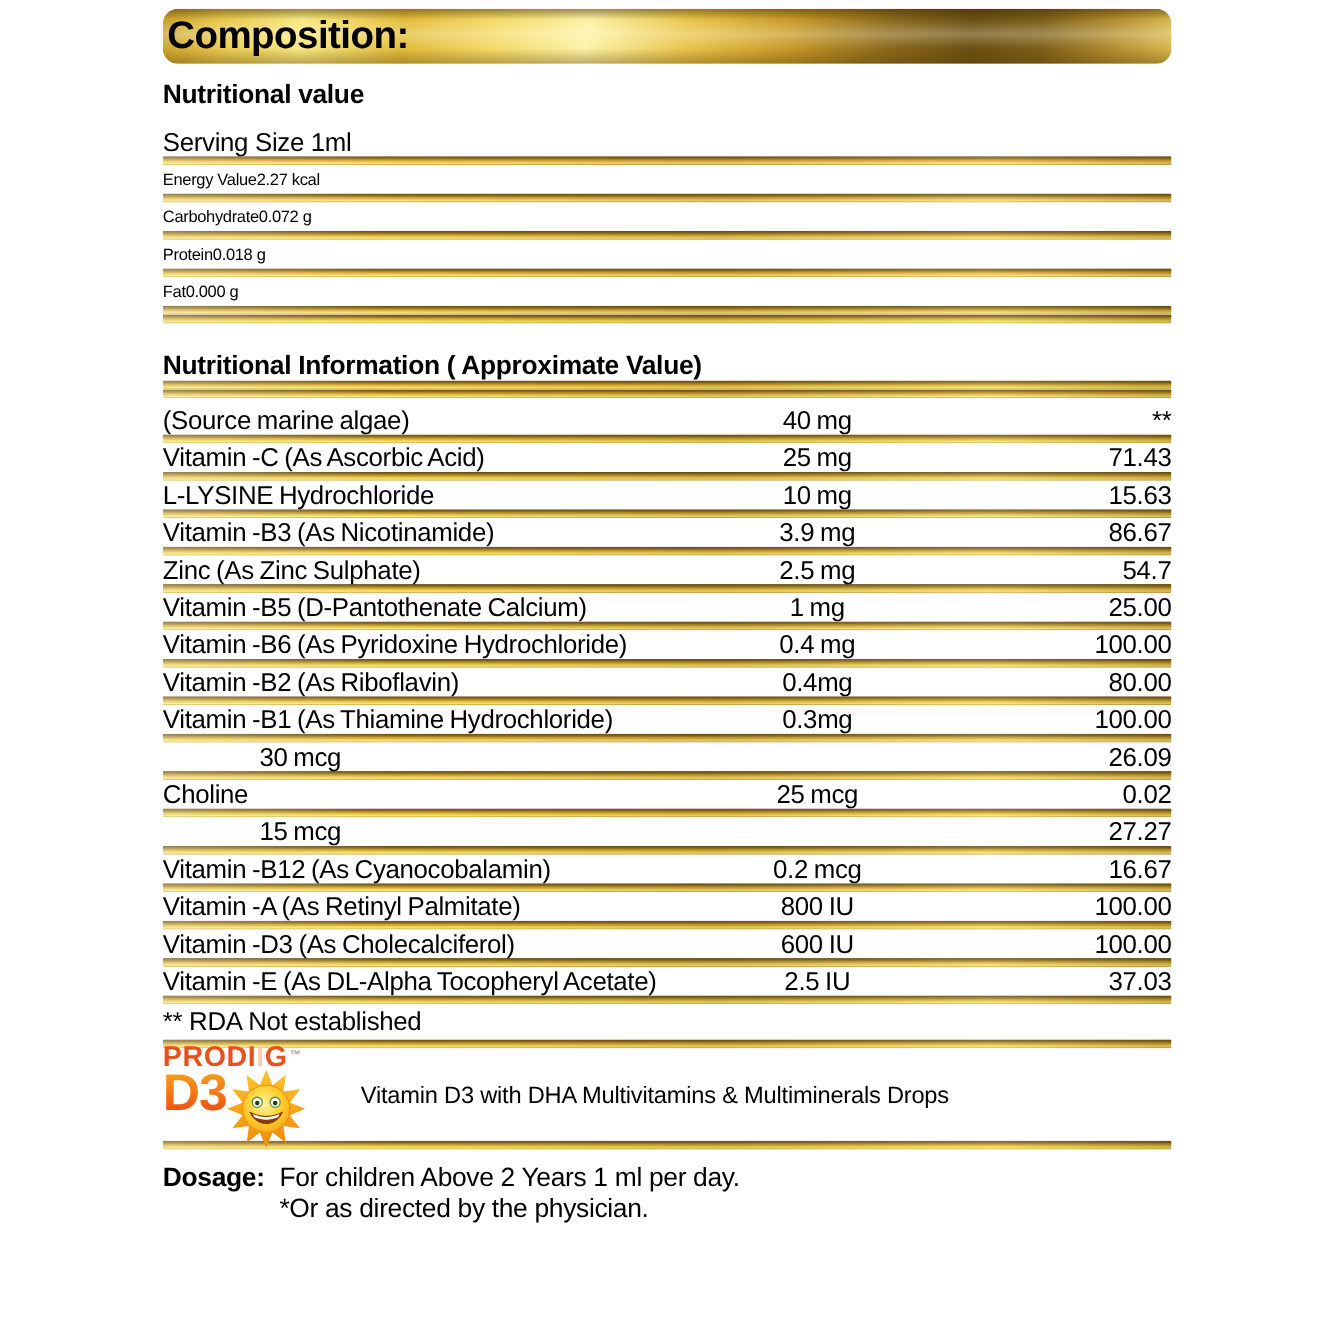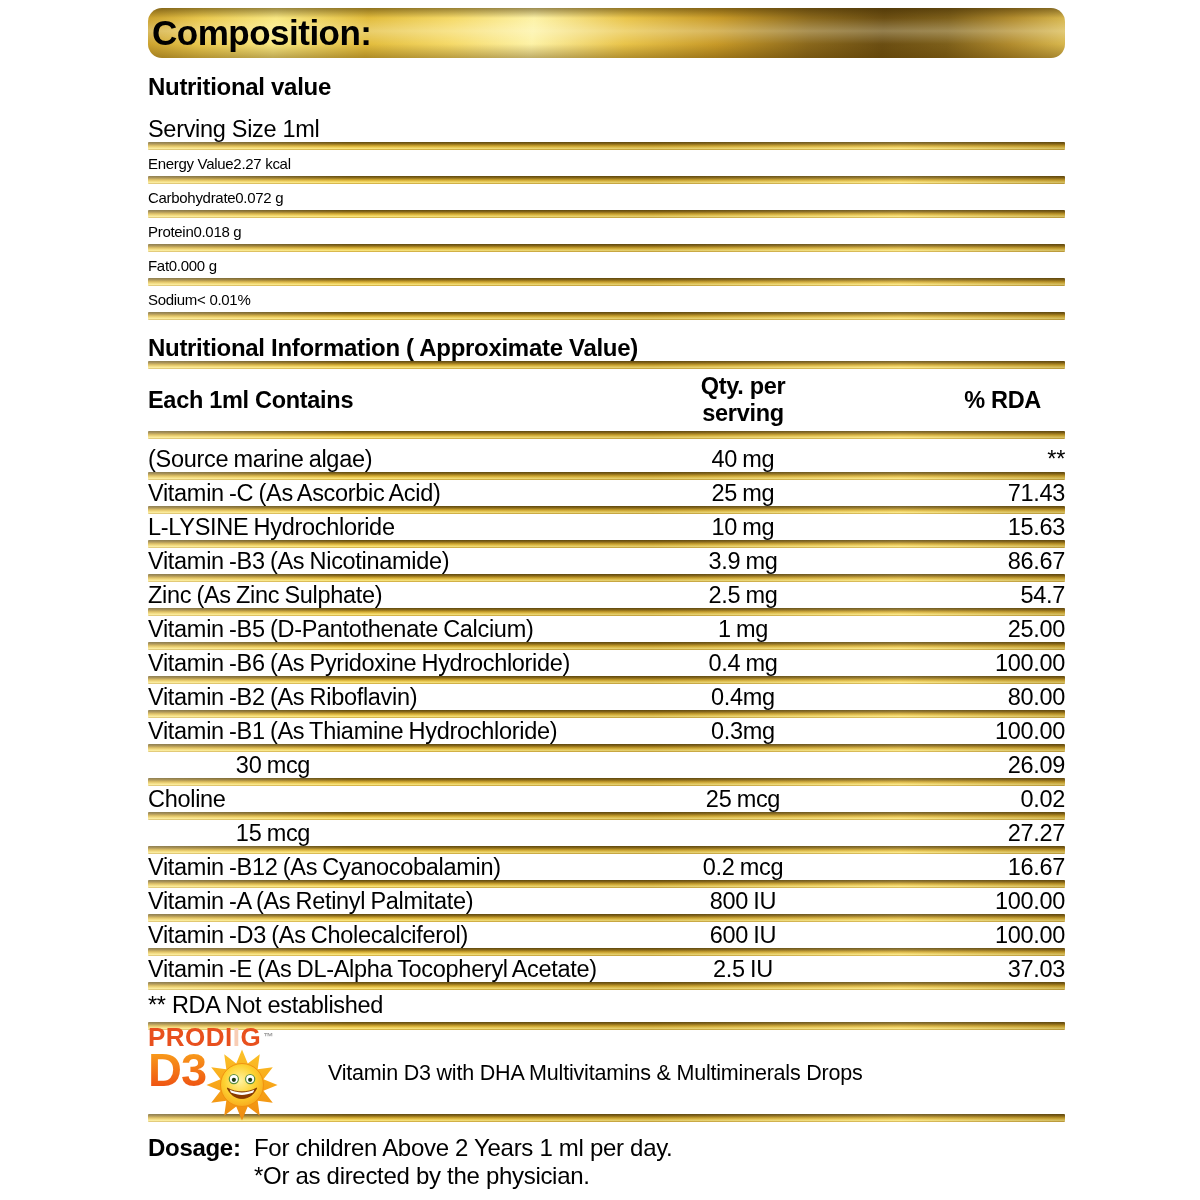--- a/index.html
+++ b/index.html
@@ -23,21 +23,21 @@
       linear-gradient(180deg, #5e4a10 0%, #8a6a1a 22%, #caa22c 45%, #eecb52 65%, #f8e57e 82%, #c79e30 100%);
   }
 
   
   .section-title{font-size:24px;font-weight:bold;letter-spacing:-0.3px;margin:16px 0 0 0;line-height:26px;}
   .serving{font-size:23.5px;margin-top:16px;height:26px;line-height:27px;letter-spacing:-0.3px;}
   .nv-row{display:flex;justify-content:flex-start;height:26px;line-height:27px;font-size:15px;letter-spacing:-0.3px;}
   .nv-value{padding-right:14px;}
 
   
-  .ni-title{margin-top:15px;}
+  .ni-title{margin-top:26px;}
   .ni-colhead{display:flex;align-items:center;padding:4px 0 4px 0;min-height:54px;font-weight:bold;font-size:23.5px;letter-spacing:-0.3px;}
   .ni-colhead .c1{width:470px;}
   .ni-colhead .c2{width:250px;text-align:center;}
   .ni-colhead .c2 span{display:inline-block;width:104px;line-height:27px;text-align:center;}
   .ni-colhead .c3{flex:1;text-align:right;padding-right:24px;}
   .ni-row{display:flex;align-items:flex-end;font-size:23.5px;letter-spacing:-0.3px;word-spacing:-1px;}
   .ni-name{width:470px;}
   .ni-name div{height:26px;line-height:27px;}
   .ni-name .ni-name2{margin-top:7px;}
   .ni-qty{width:250px;text-align:center;height:26px;line-height:27px;}
@@ -97,35 +97,26 @@
     <span class="nv-value">0.018 g</span>
   </div>
   <div class="gold-sep"></div>
 
   <div class="nv-row">
     <span class="nv-label">Fat</span>
     <span class="nv-value">0.000 g</span>
   </div>
   <div class="gold-sep"></div>
 
-  <div class="nv-row">
-    <span class="nv-label">Sodium</span>
-    <span class="nv-value">&lt; 0.01%</span>
-  </div>
   <div class="gold-sep"></div>
 </div>
 
     <div class="section-title ni-title">Nutritional Information ( Approximate Value)</div>
     <div class="gold-sep"></div>
 
-    <div class="ni-colhead">
-      <div class="c1">Each 1ml Contains</div>
-      <div class="c2"><span>Qty. per serving</span></div>
-      <div class="c3">% RDA</div>
-    </div>
     <div class="gold-sep"></div>
 
     <div id="ni-rows">
   <div class="ni-row">
     <div class="ni-name">
       <div class="ni-name2">(Source marine algae)</div>
     </div>
     <div class="ni-qty">40 mg</div>
     <div class="ni-rda">**</div>
   </div>

